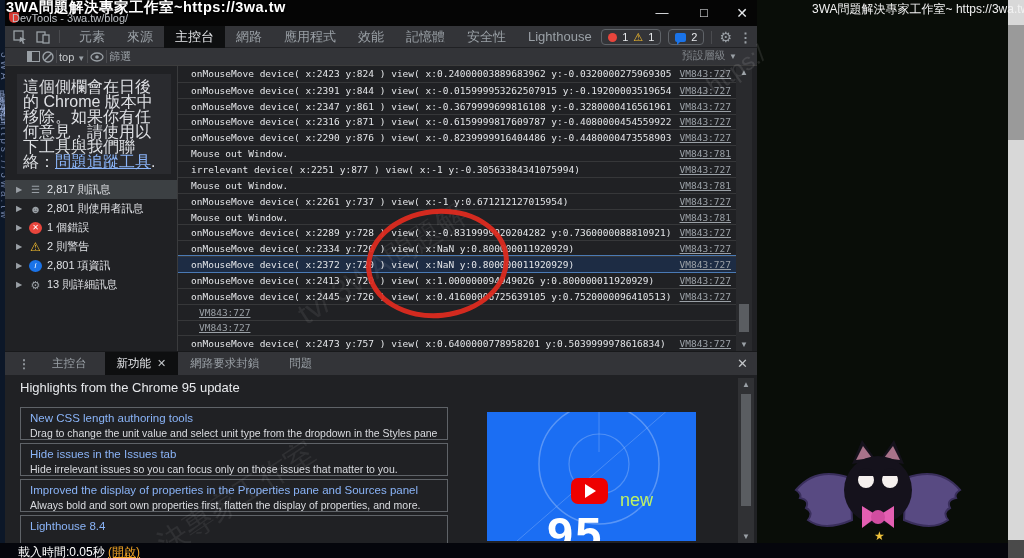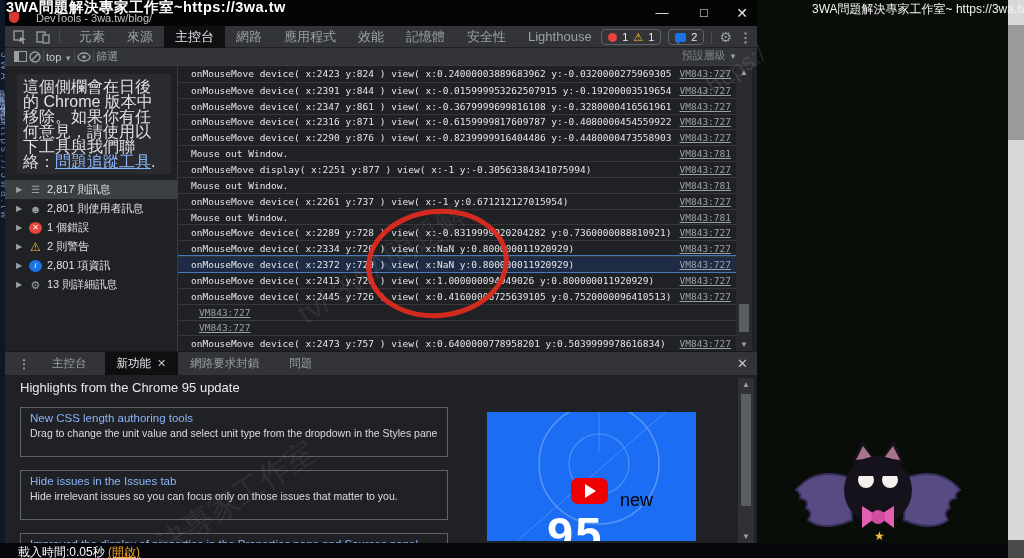--- a/index.html
+++ b/index.html
@@ -9,21 +9,21 @@
 
   
   .left-strip{left:0;top:0;width:5px;height:558px;background:#0c1728;}
   .left-wm{left:-3px;top:52px;height:500px;writing-mode:vertical-rl;font-size:10px;
            color:rgba(185,205,255,.55);letter-spacing:3px;white-space:nowrap;overflow:hidden;}
 
   
   .dt-window{left:5px;top:0;width:752px;height:543px;background:#202124;}
   .titlebar{left:5px;top:0;width:752px;height:26px;background:#050505;}
   .shield{left:9px;top:12px;width:10px;height:11px;background:#d93a32;border-radius:1px 1px 5px 5px;}
-  .win-title{left:36px;top:12px;font-size:11px;color:#bdc1c6;text-align:center;}
+  .win-title{left:12px;top:12px;font-size:11px;color:#bdc1c6;text-align:center;}
   .winbtn{top:4px;width:26px;height:18px;color:#e8eaed;font-size:13px;text-align:center;line-height:18px;}
 
   .wm-top{left:6px;top:-2px;font-size:14.5px;font-weight:bold;color:#ffffff;
           text-shadow:0 0 2px #000,0 0 2px #000;z-index:50;letter-spacing:.5px;}
 
   
   .tabbar{left:5px;top:26px;width:752px;height:22px;background:#333438;display:flex;align-items:center;
           border-bottom:1px solid #202124;box-sizing:border-box;}
   .tb-icons{display:flex;align-items:center;gap:9px;padding:0 8px 0 8px;}
   .vdiv{width:1px;height:13px;background:#4a4b4f;}
@@ -35,21 +35,21 @@
            padding:1px 6px;font-size:11px;color:#e8eaed;}
   .dot-err{width:9px;height:9px;border-radius:50%;background:#e8453c;display:inline-block;}
   .warn-tri{color:#fbc02d;font-size:11px;line-height:10px;}
   .bubble{position:relative;width:11px;height:9px;background:#1a73e8;border-radius:2px;display:inline-block;}
   .bubble::after{content:"";position:absolute;left:2px;bottom:-3px;border:3px solid transparent;border-top-color:#1a73e8;border-left-color:#1a73e8;}
   .gear{color:#9aa0a6;font-size:14px;line-height:14px;}
   .dots3{color:#9aa0a6;font-size:13px;font-weight:bold;}
 
   
   .contoolbar{left:5px;top:48px;width:752px;height:18px;background:#333438;display:flex;align-items:center;
-              border-bottom:1px solid #3c3c3c;box-sizing:border-box;gap:2px;padding-left:9px;}
+              border-bottom:1px solid #3c3c3c;box-sizing:border-box;gap:2px;padding-left:22px;}
   .ctb-label{font-size:11px;color:#c7cacd;}
   .caret{font-size:8px;color:#9aa0a6;}
   .filter-text{font-size:11px;color:#9aa0a6;}
   .ctb-right{position:absolute;right:6px;top:0;height:17px;display:flex;align-items:center;gap:8px;flex-direction:column;}
   .muted{color:#80858a;font-size:11px;}
 
   
   .con-sidebar{left:5px;top:66px;width:173px;height:285px;background:#202124;border-right:1px solid #3a3b3d;box-sizing:border-box;}
   .notice{margin:8px 6px 6px 12px;padding:5px 6px;background:#2a2b2f;font-size:16px;line-height:15px;color:#dfe1e5;}
   .notice a{color:#8ab4f8;text-decoration:underline;}
@@ -89,28 +89,28 @@
   .drawerbar{left:5px;top:351px;width:752px;height:24px;background:#333438;display:flex;align-items:center;
              border-top:1px solid #18191b;box-sizing:border-box;}
   .d-dots{padding:0 10px 0 13px;color:#9aa0a6;font-size:12px;font-weight:bold;}
   .dtab{padding:0 12px;font-size:11.5px;color:#9aa0a6;line-height:23px;display:flex;align-items:center;gap:6px;}
   .dtab.active{background:#0e0f10;color:#e8eaed;}
   .tclose{color:#c3c6c9;font-size:11px;}
   .d-close{position:absolute;right:9px;top:4px;color:#c3c6c9;font-size:13px;}
   .wn-heading{left:20px;top:380px;font-size:13px;color:#e8eaed;}
 
   .cards{left:20px;top:407px;width:428px;}
-  .card{height:50px;box-sizing:border-box;border:1px solid #5f6368;padding:4px 9px;margin-bottom:13px;}
+  .card{height:33px;box-sizing:border-box;border:1px solid #5f6368;padding:4px 9px;margin-bottom:3px;}
   .card-title{font-size:11.5px;color:#8ab4f8;white-space:nowrap;overflow:hidden;}
   .card-desc{font-size:10.5px;color:#dadce0;margin-top:3px;white-space:nowrap;overflow:hidden;}
 
   .promo{left:487px;top:412px;width:209px;height:129px;background:#1b6ef3;overflow:hidden;}
   .play-btn{position:absolute;left:84px;top:66px;width:37px;height:26px;background:#ee0000;border-radius:7px;}
   .play-btn::after{content:"";position:absolute;left:14px;top:6px;border:7px solid transparent;border-left:11px solid #fff;}
-  .promo-new{position:absolute;left:133px;top:78px;font-size:18px;color:#000000;}
+  .promo-new{position:absolute;left:133px;top:78px;font-size:18px;color:#bef264;}
   .promo-95{position:absolute;left:60px;top:94px;font-size:47px;font-weight:bold;color:#fff;letter-spacing:2px;}
 
   .wn-scroll{left:738px;top:378px;width:16px;height:165px;background:#303134;}
   .wn-thumb{position:absolute;left:3px;top:16px;width:10px;height:112px;background:#5a5d61;}
 
   
   .desktop{left:757px;top:0;width:251px;height:543px;background:#090d08;}
   .wm-diag{font-size:24px;color:rgba(255,255,255,.10);transform:rotate(-35deg);transform-origin:left top;white-space:nowrap;z-index:18;}
   .wm-diag2{font-size:30px;color:rgba(255,255,255,.07);transform:rotate(-33deg);transform-origin:left top;white-space:nowrap;z-index:18;}
 
@@ -297,21 +297,21 @@
         <span class="ctext">onMouseMove device( x:2290 y:876 ) view( x:-0.8239999916404486 y:-0.4480000473558903)</span>
         <a class="clink">VM843:727</a>
       </div>
 
       <div class="crow">
         <span class="ctext">Mouse out Window.</span>
         <a class="clink">VM843:781</a>
       </div>
 
       <div class="crow">
-        <span class="ctext">onMouseMove display( x:2251 y:877 ) view( x:-1 y:-0.30563384341075994)</span>
+        <span class="ctext">irrelevant device( x:2251 y:877 ) view( x:-1 y:-0.30563384341075994)</span>
         <a class="clink">VM843:727</a>
       </div>
 
       <div class="crow">
         <span class="ctext">Mouse out Window.</span>
         <a class="clink">VM843:781</a>
       </div>
 
       <div class="crow">
         <span class="ctext">onMouseMove device( x:2261 y:737 ) view( x:-1 y:0.671212127015954)</span>

